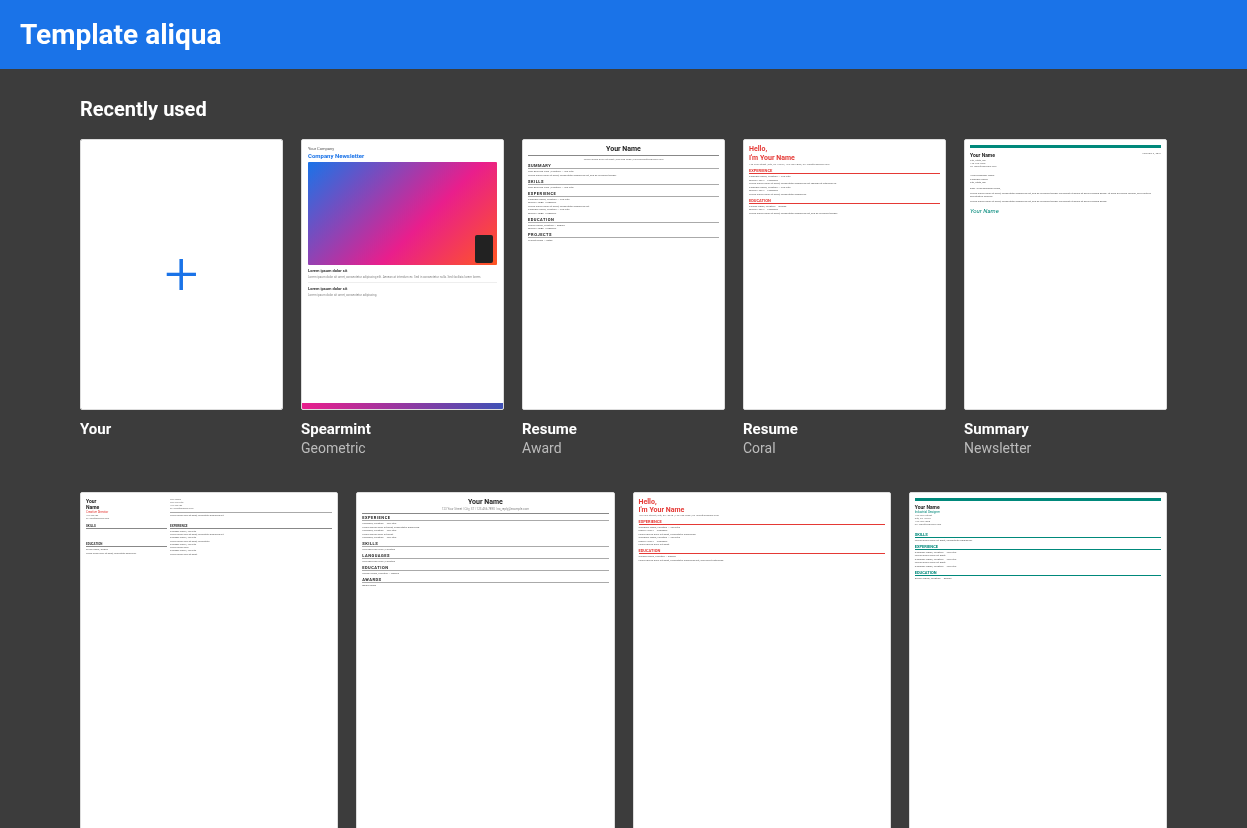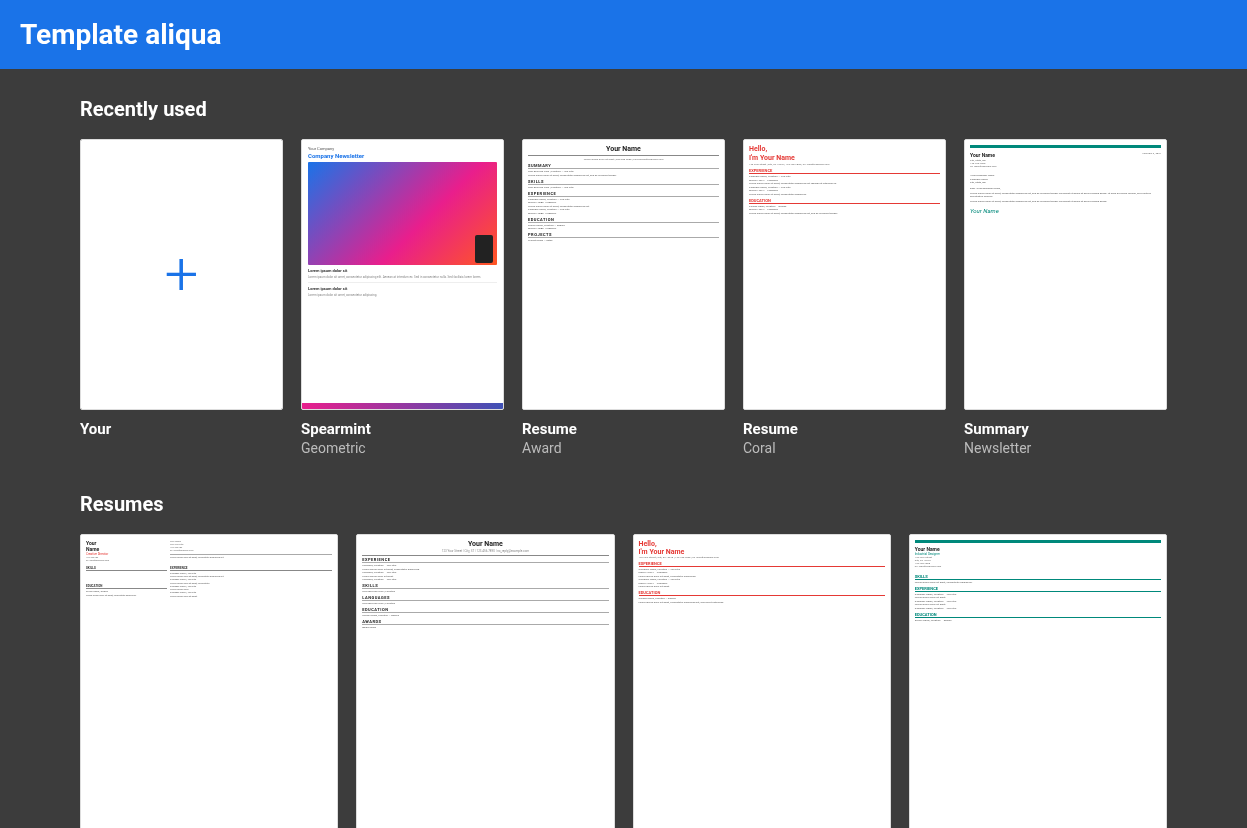--- a/index.html
+++ b/index.html
@@ -457,21 +457,20 @@
           </div>
         </div>
         <div class="template-label-primary">Summary</div>
         <div class="template-label-secondary">Newsletter</div>
       </div>
 
     </div>
   </div>
 
   <div>
-    <div class="section-title">Resumes</div>
     <div class="resume-grid">
 
       <div class="template-item">
         <div class="template-thumbnail" style="aspect-ratio: 3/4;">
           <div class="resume-thumb">
             <div class="rmw-header">
               <div class="rmw-name-block">
                 <div class="rmw-name">Your<br>Name</div>
                 <div class="rmw-title">Creative Director</div>
                 <div class="rmw-contact">123.456.789<br>no_reply@example.com</div>

